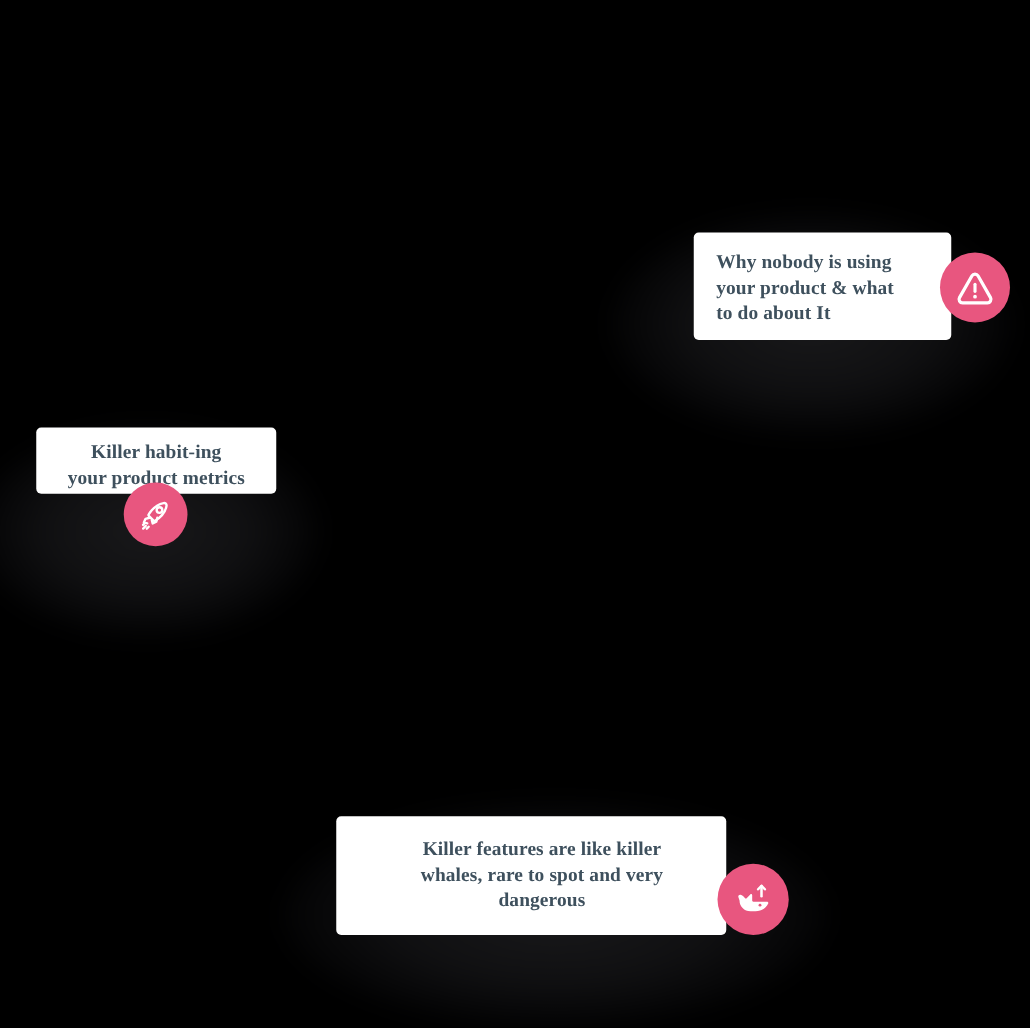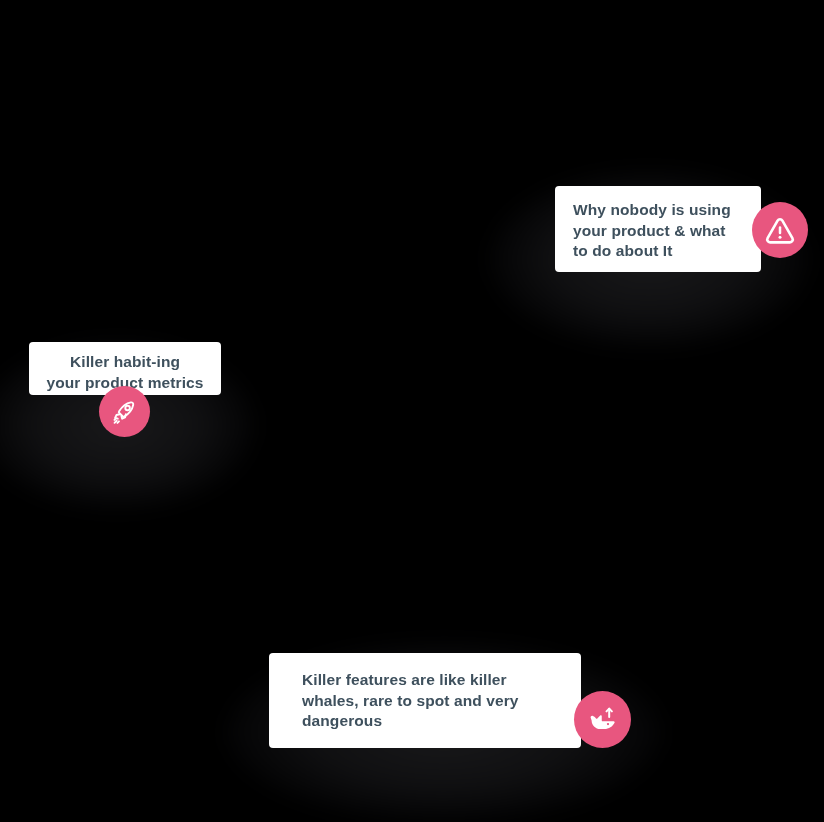--- a/index.html
+++ b/index.html
@@ -15,20 +15,21 @@
     overflow: hidden;
     font-family: "Liberation Sans", sans-serif;
     -webkit-font-smoothing: antialiased;
   }
 
   .stage {
     position: absolute;
     inset: 0;
     width: 824px;
     height: 698px;
+    font-family: Liberation Serif, serif;
   }
 
   
   .card-group {
     position: absolute;
   }
 
   
   .card-glow {
     position: absolute;
@@ -99,21 +100,21 @@
 
   
   #group-whale { left: 222px; top: 620px; width: 440px; height: 200px; }
   #group-whale .card-glow {
     left: 4px; top: 22px; width: 436px; height: 180px;
   }
   #group-whale .card-panel {
     left: 47px; top: 33px; width: 312px; height: 95px;
     padding: 17px 16px 0 33px;
     font-size: 15.5px; line-height: 20.5px;
-    text-align: left;
+    text-align: center;
   }
   #group-whale .badge {
     left: 352px; top: 71px; width: 57px; height: 57px;
   }
 </style>
 </head>
 <body>
 
 <div class="stage">
 

